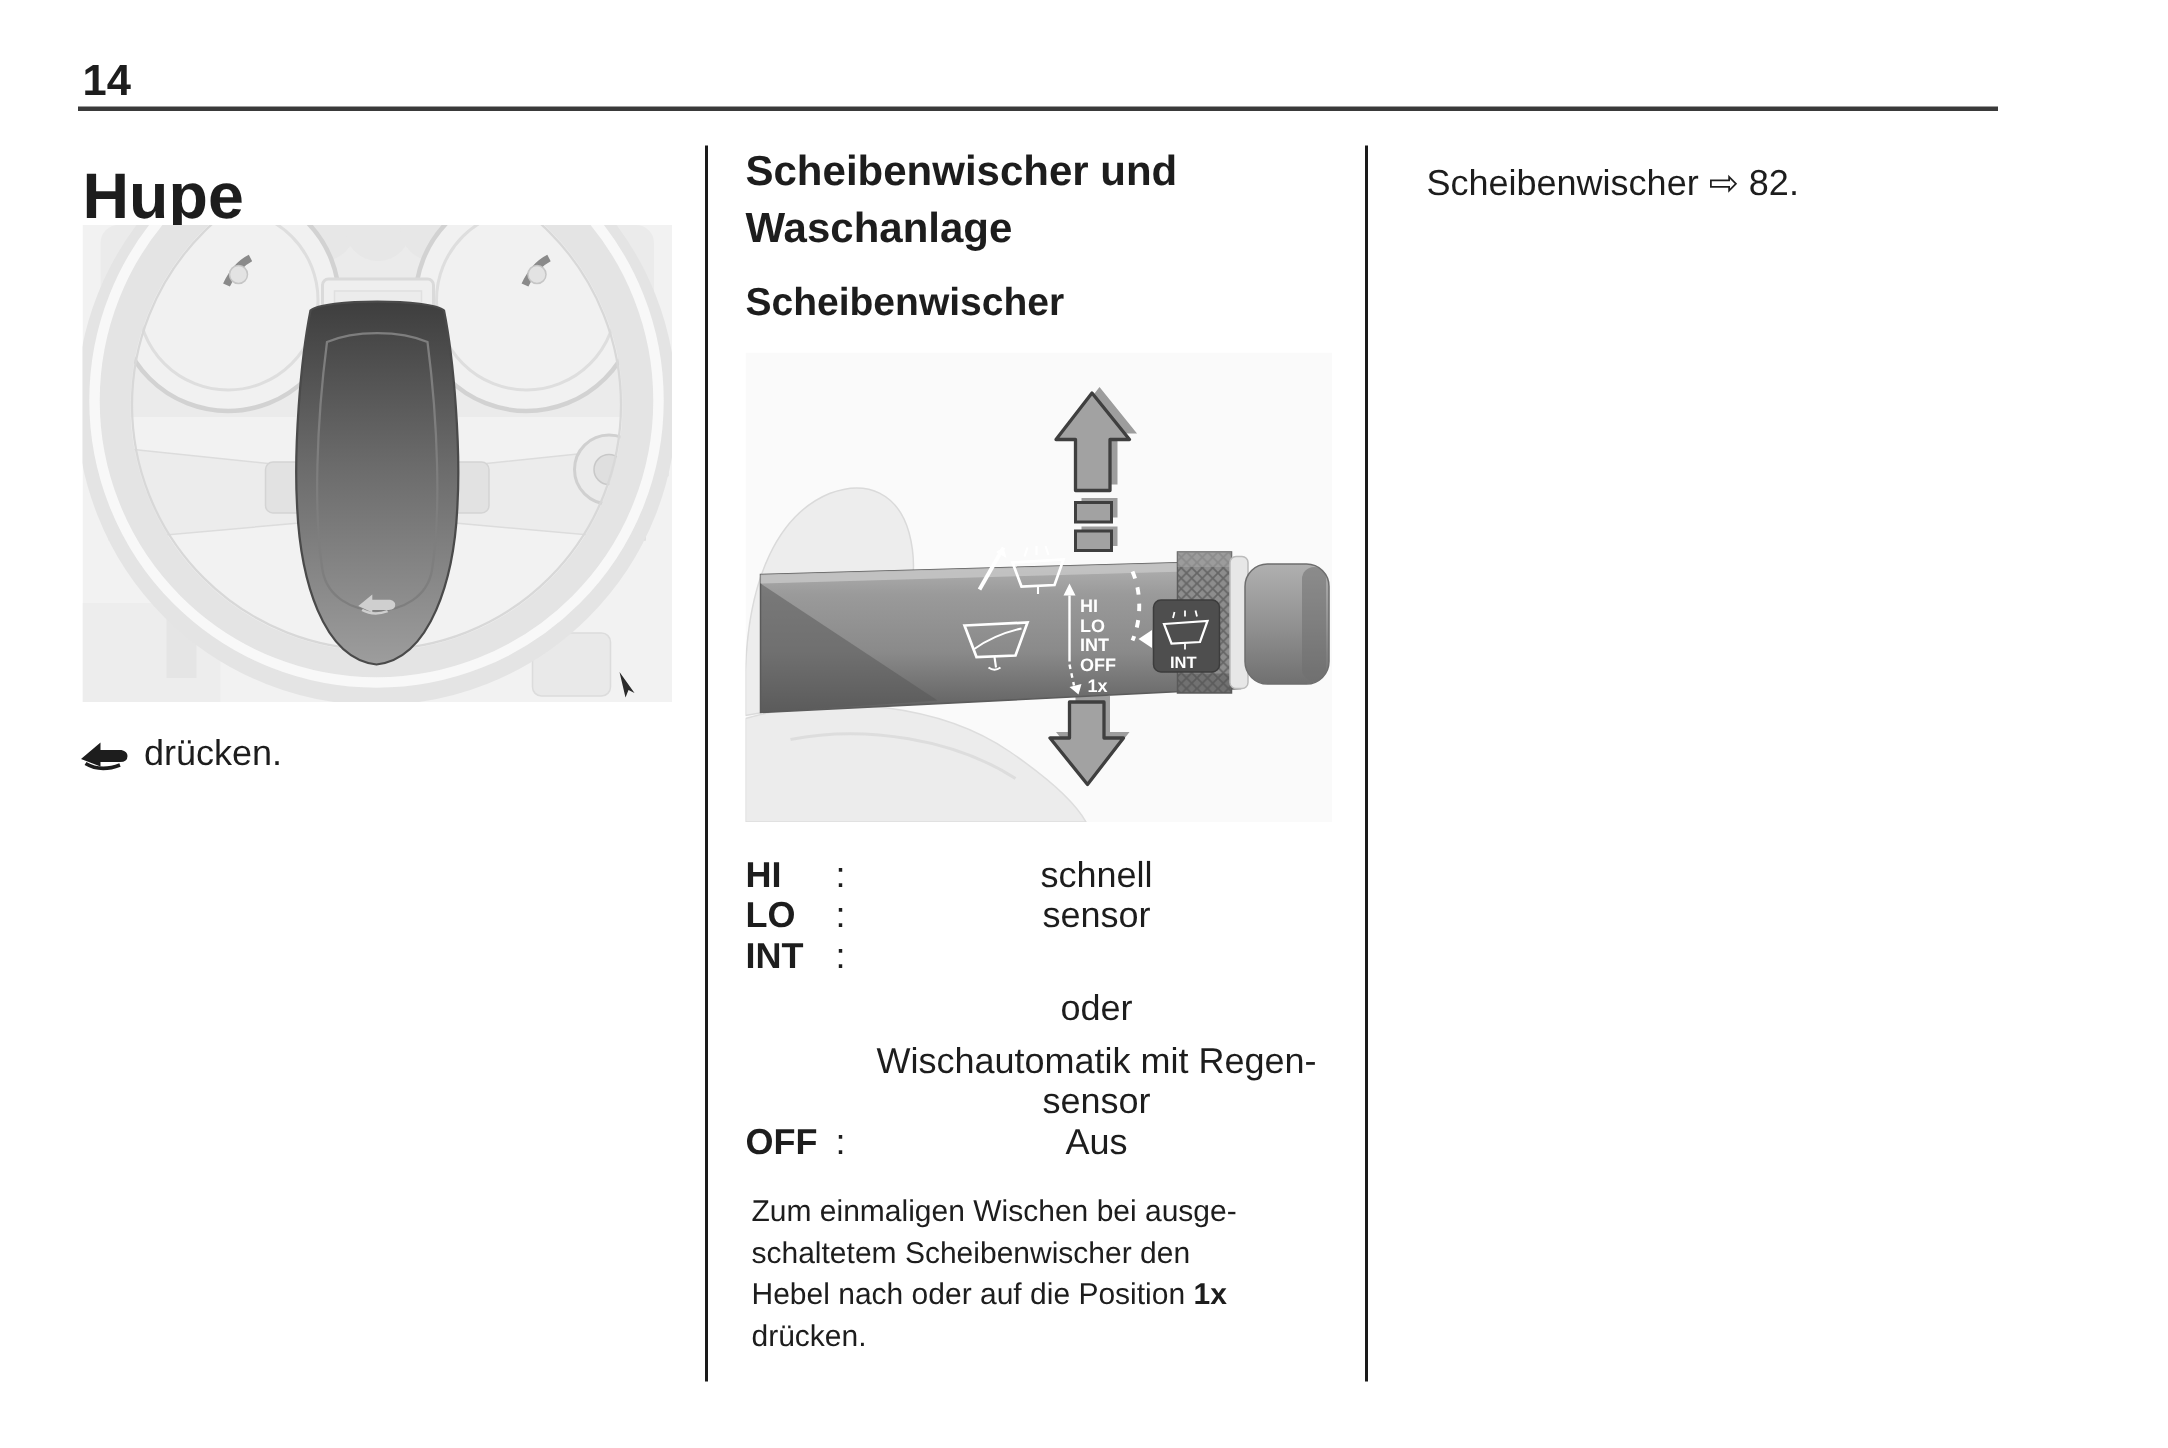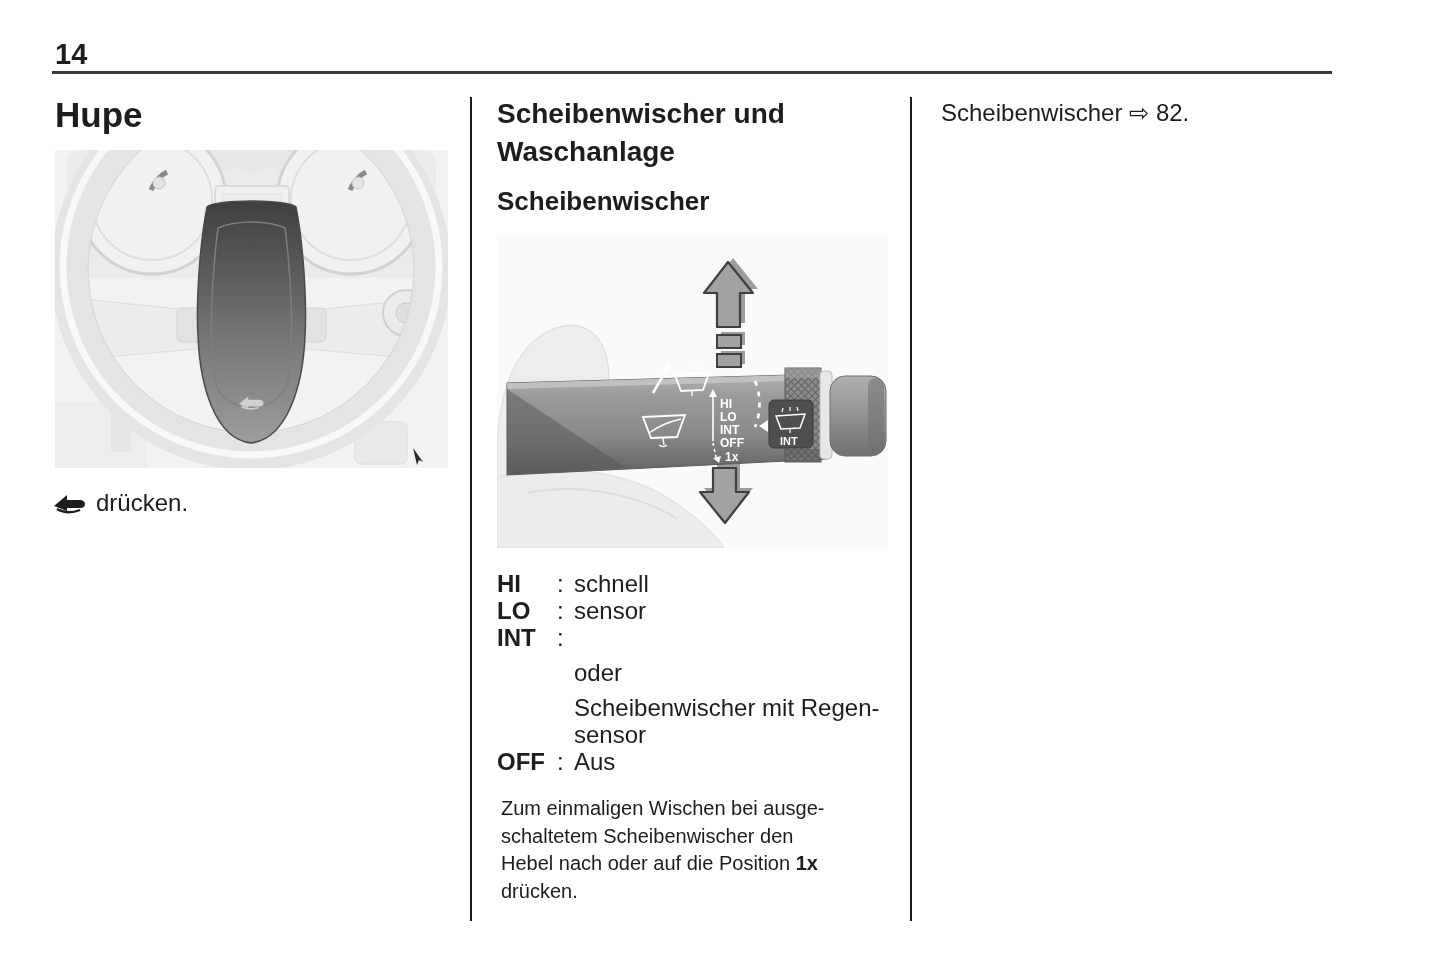--- a/index.html
+++ b/index.html
@@ -9,37 +9,37 @@
   }
   
   .page-number{position:absolute;left:55px;top:38px;font-size:29px;font-weight:bold;line-height:32px;}
   .running-title{position:absolute;left:170px;top:38px;font-size:29px;font-weight:bold;line-height:32px;}
   .header-rule{position:absolute;left:52px;top:71px;width:1280px;height:3px;background:#3a3a3a;}
   
   .col-divider{position:absolute;top:97px;width:2px;height:824px;background:#1a1a1a;}
   .divider-1{left:470px;}
   .divider-2{left:910px;}
   
-  .left-heading{position:absolute;left:55px;top:96px;font-size:35px;font-weight:bold;line-height:38px;margin:0;}
+  .left-heading{position:absolute;left:55px;top:112px;font-size:43px;font-weight:bold;line-height:38px;margin:0;}
   .wheel-figure{position:absolute;left:55px;top:150px;width:393px;height:318px;margin:0;}
   .horn-caption{position:absolute;left:53px;top:488px;font-size:24px;line-height:30px;margin:0;display:flex;align-items:center;gap:9px;}
   .horn-caption svg{flex:0 0 auto;}
   
   .mid-heading{position:absolute;left:497px;top:95px;width:391px;font-size:28px;font-weight:bold;line-height:38px;margin:0;}
   .mid-subheading{position:absolute;left:497px;top:186px;width:391px;font-size:26px;font-weight:bold;line-height:30px;margin:0;}
   .stalk-figure{position:absolute;left:497px;top:235px;width:391px;height:313px;margin:0;}
   .definitions{position:absolute;left:497px;top:570px;width:391px;font-size:24px;line-height:27px;}
   .def-row{display:flex;}
   .def-row.gap{margin-top:8px;}
   .def-term{width:60px;font-weight:bold;flex:0 0 auto;}
   .def-colon{width:17px;flex:0 0 auto;}
-  .def-desc{flex:1 1 auto;}
+  .def-desc{flex:1 1 auto;text-align:center;}
   .mid-paragraph{position:absolute;left:497px;top:791px;width:395px;font-size:20px;line-height:27.5px;margin:4px;}
   
-  .right-ref{position:absolute;left:938px;top:96px;width:392px;font-size:24px;line-height:28px;margin:3px;}
+  .right-ref{position:absolute;left:938px;top:96px;width:392px;font-size:24px;line-height:28px;margin:13px;}
   .ref-arrow{font-size:24px;}
   b{font-weight:bold;}
 </style>
 </head>
 <body>
 
 <div class="page">
 
   <div class="page-number">14</div>
   <div class="header-rule"></div>
@@ -239,21 +239,21 @@
         <span class="def-colon">:</span>
     </div>
     <div class="def-row gap">
       <span class="def-term"></span>
         <span class="def-colon"></span>
         <span class="def-desc">oder</span>
     </div>
     <div class="def-row gap">
       <span class="def-term"></span>
         <span class="def-colon"></span>
-        <span class="def-desc">Scheibenwischer mit Regen-</span>
+        <span class="def-desc">Wischautomatik mit Regen-</span>
     </div>
     <div class="def-row">
       <span class="def-term"></span>
         <span class="def-colon"></span>
         <span class="def-desc">sensor</span>
     </div>
     <div class="def-row">
       <span class="def-term">OFF</span>
         <span class="def-colon">:</span>
         <span class="def-desc">Aus</span>

